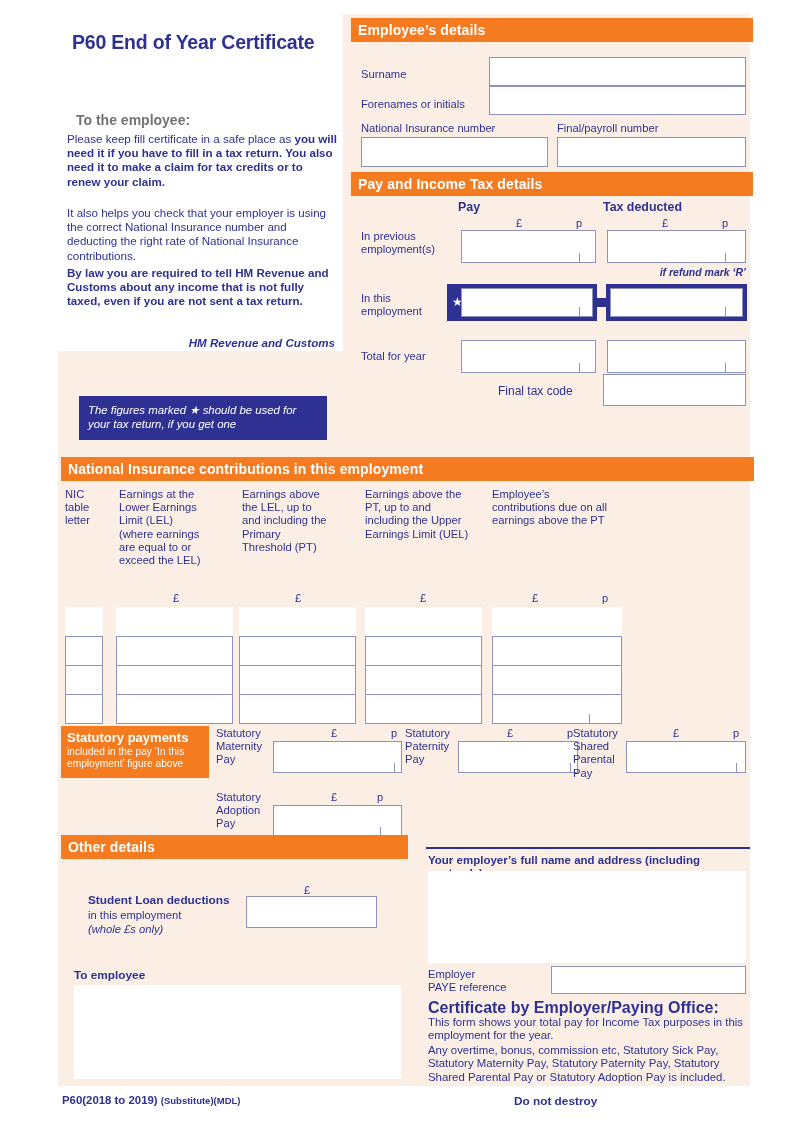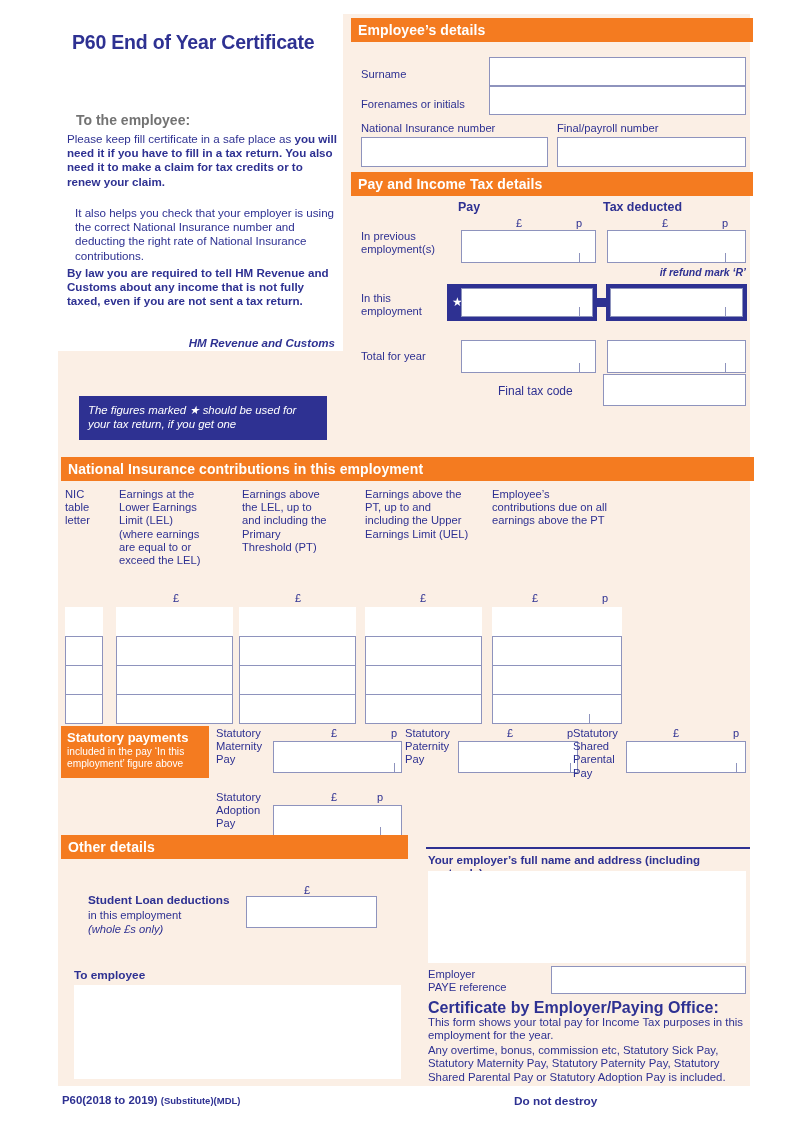--- a/index.html
+++ b/index.html
@@ -202,21 +202,21 @@
   <div class="leftwhite">
     <div id="title-main">P60 End of Year Certificate</div>
 
 
     <div id="to-employee-heading">To the employee:</div>
 
     <div class="para" style="top:118px;">
       <span>Please keep fill certificate in a safe place as </span><b>you will need it if you have to fill in a tax return. You also need it to make a claim for tax credits or to renew your claim.</b>
     </div>
 
-    <div class="para" style="top:192px;margin-left:8px;">It also helps you check that your employer is using the correct National Insurance number and deducting the right rate of National Insurance contributions.</div>
+    <div class="para" style="top:192px;">It also helps you check that your employer is using the correct National Insurance number and deducting the right rate of National Insurance contributions.</div>
 
     <div class="para" style="top:252px; font-weight:bold;">By law you are required to tell HM Revenue and Customs about any income that is not fully taxed, even if you are not sent a tax return.</div>
 
     <div id="hmrc-signoff">HM Revenue and Customs</div>
   </div>
 
   <div id="star-note">The figures marked ★ should be used for your tax return, if you get one</div>
 
   <div id="employee-details-bar" class="orange-bar">
     <span>Employee’s details</span>

